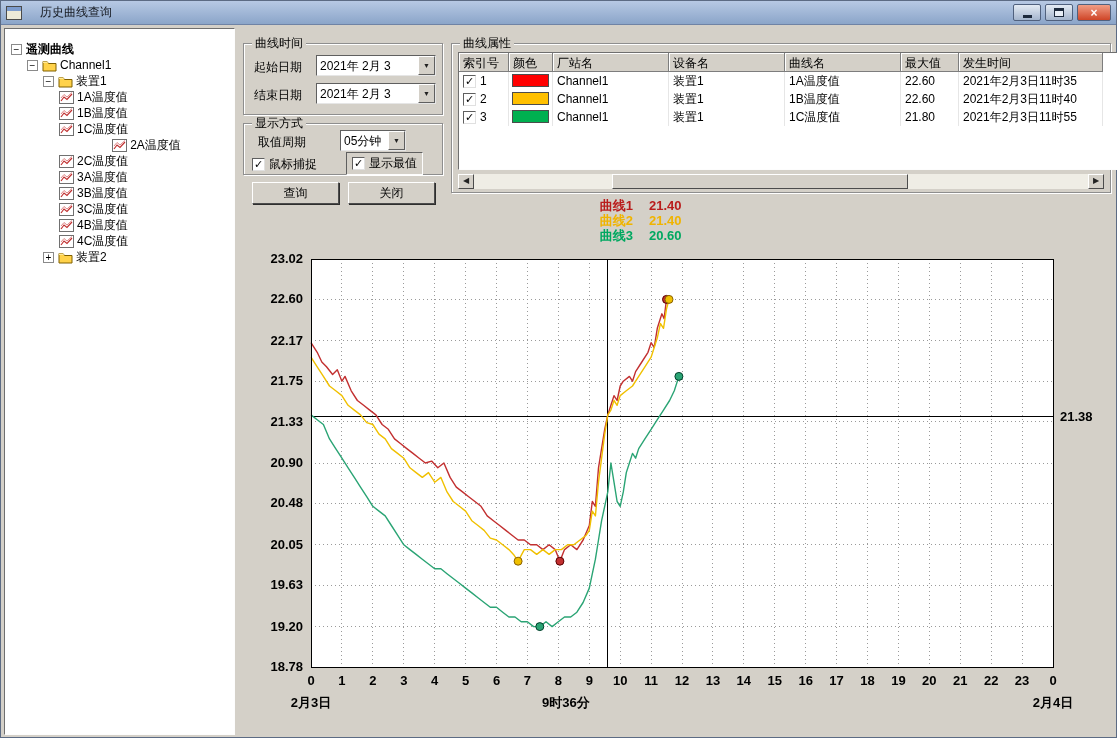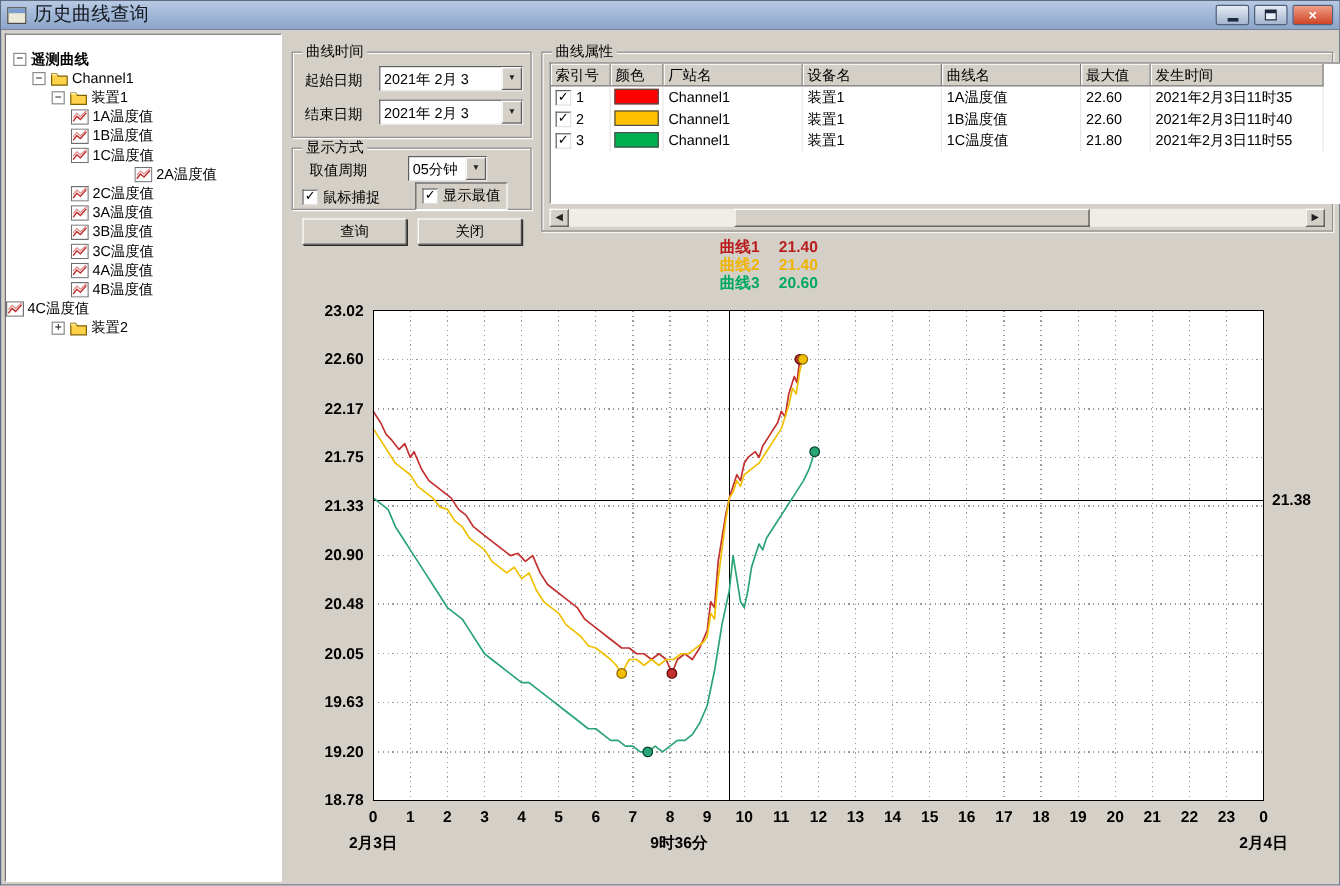--- a/index.html
+++ b/index.html
@@ -3,21 +3,21 @@
 <meta charset="utf-8">
 <style>
 *{margin:0;padding:0;box-sizing:border-box;}
 html,body{width:1117px;height:738px;overflow:hidden;}
 body{font-family:"Liberation Sans","DejaVu Sans",sans-serif;font-size:12px;background:#d4d0c8;color:#000;}
 .window{position:relative;width:1117px;height:738px;background:#d4d0c8;border:1px solid #5c6b84;}
 
 .titlebar{position:absolute;left:0;top:0;right:0;height:24px;background:linear-gradient(#b7c9e4,#8ba5c9);display:flex;align-items:center;padding:0 5px;border-bottom:1px solid #6f83a5;}
 .app-icon{width:16px;height:14px;margin-right:6px;position:relative;background:#ece9d8;border:1px solid #4a4a4a;flex:0 0 16px;}
 .app-icon::before{content:"";position:absolute;left:0;top:0;right:0;height:4px;background:#7d9cce;}
-.title{font-size:16px;color:#14181f;}
+.title{font-size:12px;color:#14181f;margin-left:12px;}
 .win-btns{margin-left:auto;display:flex;gap:4px;}
 .winbtn{width:28px;height:17px;display:flex;align-items:center;justify-content:center;border:1px solid #50617e;border-radius:2px;background:linear-gradient(#e4ebf4,#a4b5cd);font-size:12px;color:#1d2a3c;cursor:default;}
 .winbtn.close{width:34px;background:linear-gradient(#f09d85,#cf4527);color:#fff;font-weight:bold;}
 .min-glyph{width:9px;height:3px;background:#1d2a3c;margin-top:8px;}
 .max-glyph{width:10px;height:9px;border:1px solid #1d2a3c;border-top-width:3px;background:#e8eef6;}
 
 .tree-panel{position:absolute;left:3px;top:27px;width:231px;height:707px;background:#fff;border:1px solid;border-color:#6f6f6f #fdfdfd #fdfdfd #6f6f6f;padding-top:12px;overflow:hidden;}
 .tree-row{height:16px;display:flex;align-items:center;white-space:nowrap;}
 .expander{width:11px;height:11px;border:1px solid #8a8a8a;background:#fff;font-size:10px;line-height:9px;text-align:center;margin-right:4px;flex:0 0 11px;}
 .tree-icon{margin-right:3px;display:inline-flex;flex:0 0 auto;}
@@ -185,33 +185,23 @@
           <span class="tree-label">3C温度值</span>
         </div>
         <div class="tree-row" style="padding-left: 54px;">
           <span class="tree-icon">
             <svg width="15" height="13" viewBox="0 0 15 13">
               <rect x="0.5" y="0.5" width="14" height="12" fill="#fff" stroke="#707070"></rect>
               <polyline points="2,10 5,6 8,8.5 13,3" fill="none" stroke="#c03030" stroke-width="1.2"></polyline>
               <polyline points="2,7 5,3.5 8,6 13,1.5" fill="none" stroke="#e08888" stroke-width="1"></polyline>
             </svg>
           </span>
-          <span class="tree-label">4A温度值</span>
-        </div>
-        <div class="tree-row" style="padding-left: 54px;">
-          <span class="tree-icon">
-            <svg width="15" height="13" viewBox="0 0 15 13">
-              <rect x="0.5" y="0.5" width="14" height="12" fill="#fff" stroke="#707070"></rect>
-              <polyline points="2,10 5,6 8,8.5 13,3" fill="none" stroke="#c03030" stroke-width="1.2"></polyline>
-              <polyline points="2,7 5,3.5 8,6 13,1.5" fill="none" stroke="#e08888" stroke-width="1"></polyline>
-            </svg>
-          </span>
           <span class="tree-label">4B温度值</span>
         </div>
-        <div class="tree-row" style="">
+        <div class="tree-row" style="padding-left: 54px;">
           <span class="tree-icon">
             <svg width="15" height="13" viewBox="0 0 15 13">
               <rect x="0.5" y="0.5" width="14" height="12" fill="#fff" stroke="#707070"></rect>
               <polyline points="2,10 5,6 8,8.5 13,3" fill="none" stroke="#c03030" stroke-width="1.2"></polyline>
               <polyline points="2,7 5,3.5 8,6 13,1.5" fill="none" stroke="#e08888" stroke-width="1"></polyline>
             </svg>
           </span>
           <span class="tree-label">4C温度值</span>
         </div>
         <div class="tree-row" style="padding-left: 38px;">

